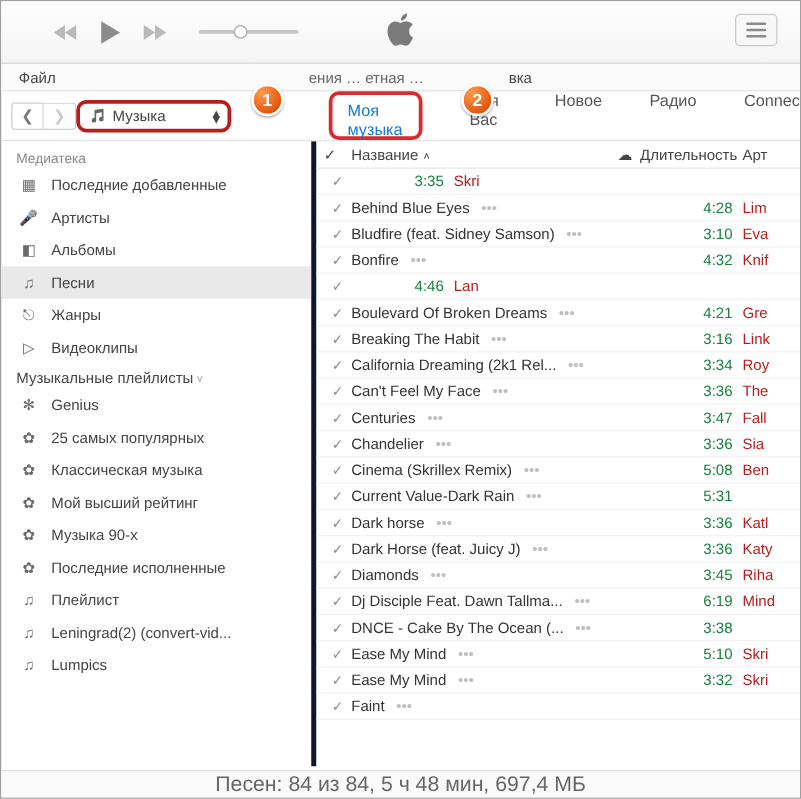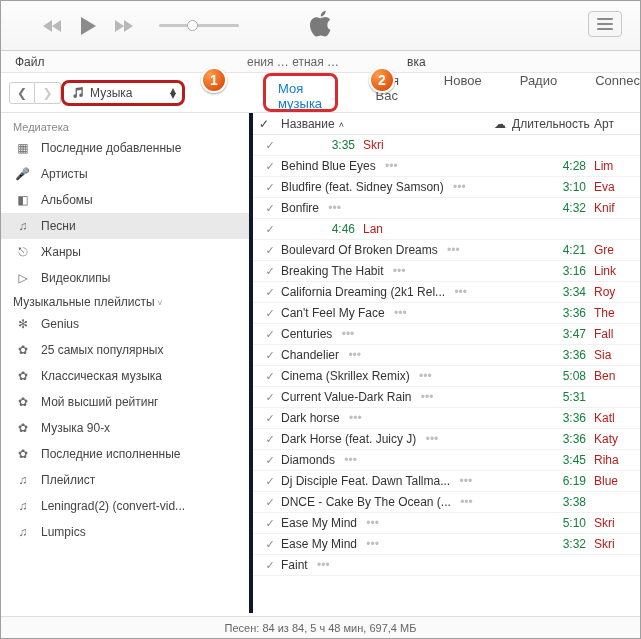--- a/index.html
+++ b/index.html
@@ -40,21 +40,21 @@
  .colhdr .c-dur{width:82px;text-align:right;padding-right:8px}
  .colhdr .c-art{width:40px}
  .sort-arrow{font-size:9px;margin-left:4px}
  .rows{}
  .row{height:21px;display:flex;align-items:center;padding:0 6px;border-bottom:1px solid #f1f1f1}
  .row .chk{width:22px;color:#8a8a8a;font-size:11px;text-align:center}
  .row .title{flex:1;white-space:nowrap;overflow:hidden;text-overflow:ellipsis;color:#333}
  .row .dots{color:#bfbfbf;margin:0 6px;font-size:12px}
  .row .dur{width:82px;text-align:right;padding-right:8px;color:#15803d}
  .row .art{width:40px;white-space:nowrap;overflow:hidden;color:#b91c1c}
- .statusbar{position:absolute;bottom:0;left:0;right:0;height:22px;border-top:1px solid #dedede;background:#fafafa;display:flex;align-items:center;justify-content:center;font-size:11px;color:#666}
+ .statusbar{position:absolute;bottom:0;left:0;right:0;height:22px;border-top:1px solid #dedede;background:#fafafa;display:flex;align-items:center;justify-content:center;font-size:17px;color:#666}
  svg{display:block}
 </style>
 </head>
 <body>
 
 <div class="toolbar">
   <div class="playctl">
     <span>
         <svg width="20" height="14" viewBox="0 0 20 14">
           <path d="M9 7 L18 1 V13 Z M0 7 L9 1 V13 Z" fill="#b9b9b9"></path>
@@ -293,21 +293,21 @@
         <div class="row">
           <div class="chk">✓</div>
           <div class="title">Diamonds <span class="dots">•••</span></div>
           <div class="dur">3:45</div>
           <div class="art">Riha</div>
         </div>
         <div class="row">
           <div class="chk">✓</div>
           <div class="title">Dj Disciple Feat. Dawn Tallma... <span class="dots">•••</span></div>
           <div class="dur">6:19</div>
-          <div class="art">Blue</div>
+          <div class="art">Mind</div>
         </div>
         <div class="row">
           <div class="chk">✓</div>
           <div class="title">DNCE - Cake By The Ocean (... <span class="dots">•••</span></div>
           <div class="dur">3:38</div>
           <div class="art"></div>
         </div>
         <div class="row">
           <div class="chk">✓</div>
           <div class="title">Ease My Mind <span class="dots">•••</span></div>

